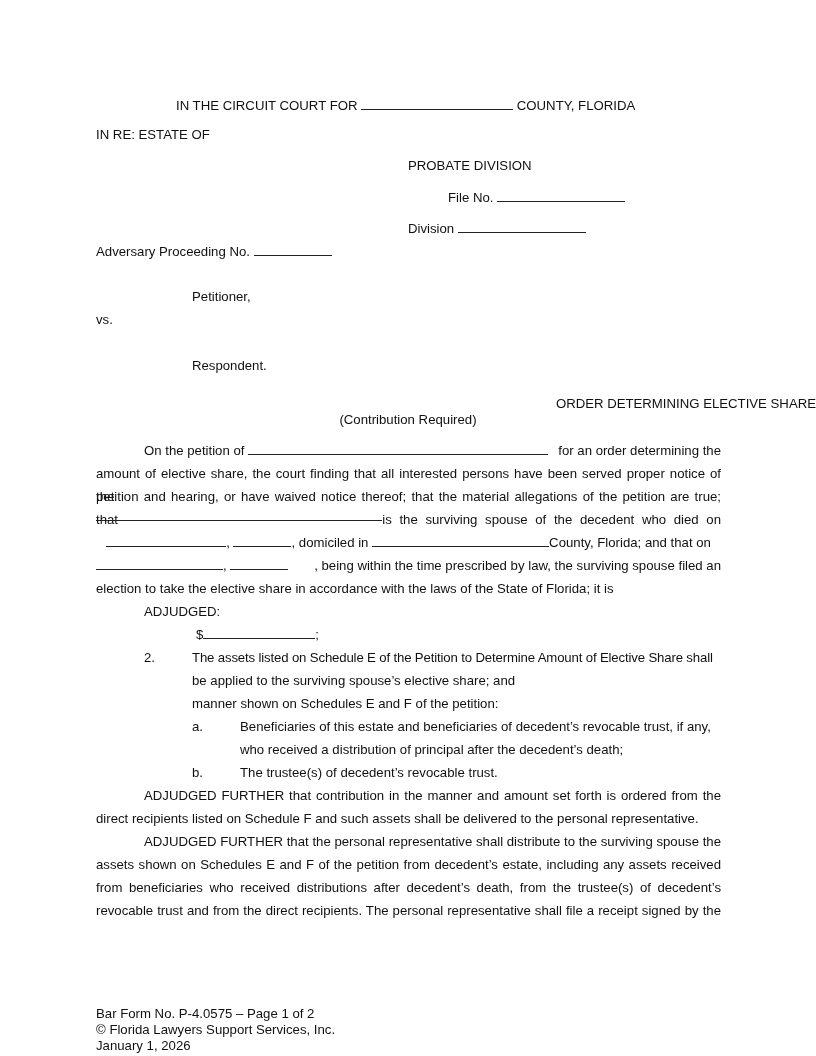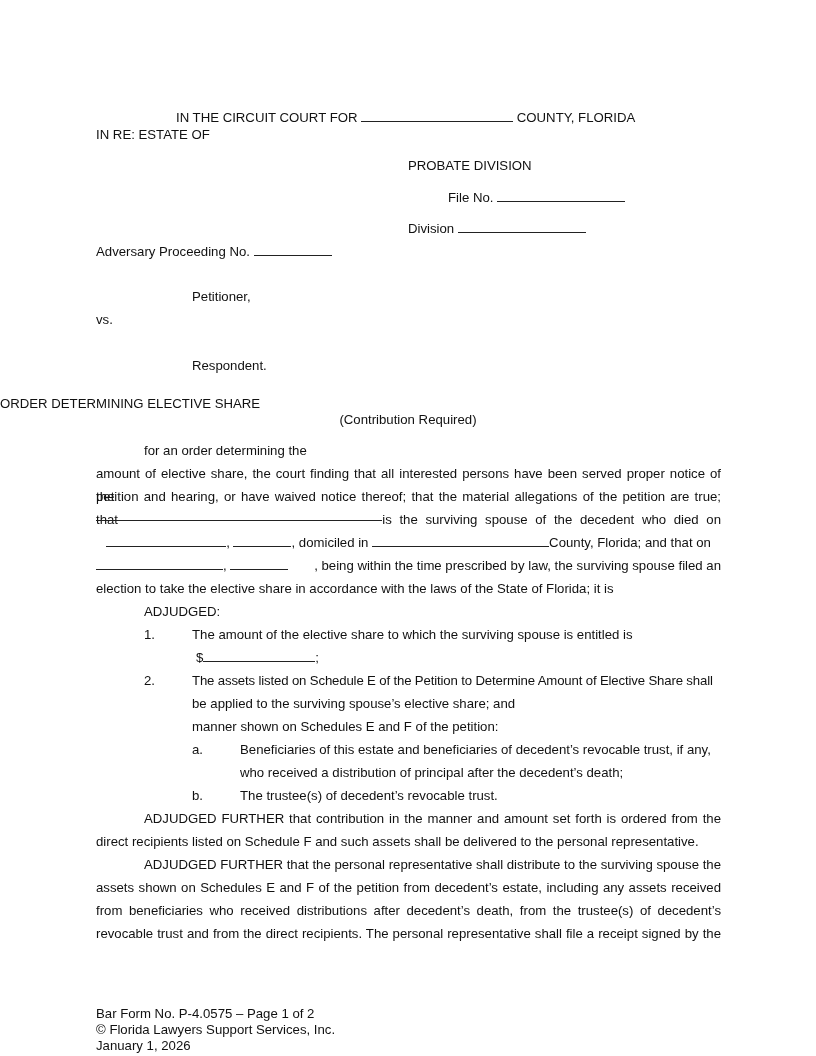--- a/index.html
+++ b/index.html
@@ -8,21 +8,21 @@
   .abs { position: absolute; white-space: nowrap; line-height: 16px; }
   .blank { display: inline-block; border-bottom: 1px solid #222; height: 12px; vertical-align: baseline; }
   .para { position: absolute; left: 96px; width: 625px; line-height: 23px; text-align: justify; }
   .line { display: block; height: 23px; white-space: nowrap; }
   .jl { text-align-last: justify; text-align: justify; white-space: normal; }
   .footer { position: absolute; left: 96px; top: 982px; line-height: 16px; margin-top: 24px; }
 </style>
 </head>
 <body>
 
-<div class="abs" style="left:176px; top:97px;margin-top:12px;">
+<div class="abs" style="left:176px; top:97px;">
   <span>IN THE CIRCUIT COURT FOR</span>
   <span class="blank" style="width:152px;"></span>
   <span>COUNTY, FLORIDA</span>
 </div>
 
 <div class="abs" style="left:96px; top:127px;">IN RE: ESTATE OF</div>
 <div class="abs" style="left:408px; top:158px;">PROBATE DIVISION</div>
 
 <div class="abs" style="left:408px; top:189px;margin-left:40px;">
   <span>File No.</span>
@@ -34,25 +34,26 @@
 </div>
 <div class="abs" style="left:96px; top:243px;text-align:center;">
   <span>Adversary Proceeding No.</span>
   <span class="blank" style="width:78px;"></span>
 </div>
 
 <div class="abs" style="left:192px; top:289px;">Petitioner,</div>
 <div class="abs" style="left:96px; top:312px;">vs.</div>
 <div class="abs" style="left:192px; top:358px;">Respondent.</div>
 
-<div class="abs" style="left:0; width:816px; top:396px; text-align:left;">ORDER DETERMINING ELECTIVE SHARE</div>
+<div class="abs" style="left:0; width:816px; top:396px; text-align:right;">ORDER DETERMINING ELECTIVE SHARE</div>
 <div class="abs" style="left:0; width:816px; top:412px; text-align:center;">(Contribution Required)</div>
 
 <div class="para" style="top:439px;">
   <div class="line" style="display:flex; justify-content:space-between; padding-left:48px;">
+    <span><span>On the petition of</span> <span class="blank" style="width:300px;"></span></span>
     <span>for an order determining the</span>
   </div>
   <div class="line jl">amount of elective share, the court finding that all interested persons have been served proper notice of the</div>
   <div class="line jl">petition and hearing, or have waived notice thereof; that the material allegations of the petition are true; that</div>
   <div class="line" style="display:flex; justify-content:flex-end;">
     <span class="blank" style="width:292px;"></span>
     <span style="word-spacing:4px;">is the surviving spouse of the decedent who died on</span>
   </div>
   <div class="line" style="display:flex; justify-content:center;">
     <span>
@@ -66,23 +67,20 @@
     <span>
       <span class="blank" style="width:127px;"></span><span>,</span>
       <span class="blank" style="width:58px;"></span>
     </span>
     <span style="margin-left:-4px;">, being within the time prescribed by law, the surviving spouse filed an</span>
   </div>
   <div class="line">election to take the elective share in accordance with the laws of the State of Florida; it is</div>
 
   <div class="line" style="padding-left:48px;">ADJUDGED:</div>
 
-  <div class="line" style="padding-left:48px;">
-    <span style="display:inline-block; width:48px;">1.</span><span>The amount of the elective share to which the surviving spouse is entitled is</span>
-  </div>
   <div class="line" style="padding-left:100px;">
     <span>$</span><span class="blank" style="width:112px;"></span><span>;</span>
   </div>
 
   <div class="line" style="padding-left:48px;">
     <span style="display:inline-block; width:48px;">2.</span><span style="letter-spacing:-0.15px;">The assets listed on Schedule E of the Petition to Determine Amount of Elective Share shall</span>
   </div>
   <div class="line" style="padding-left:96px;">be applied to the surviving spouse’s elective share; and</div>
 
   <div class="line" style="padding-left:96px;">manner shown on Schedules E and F of the petition:</div>

